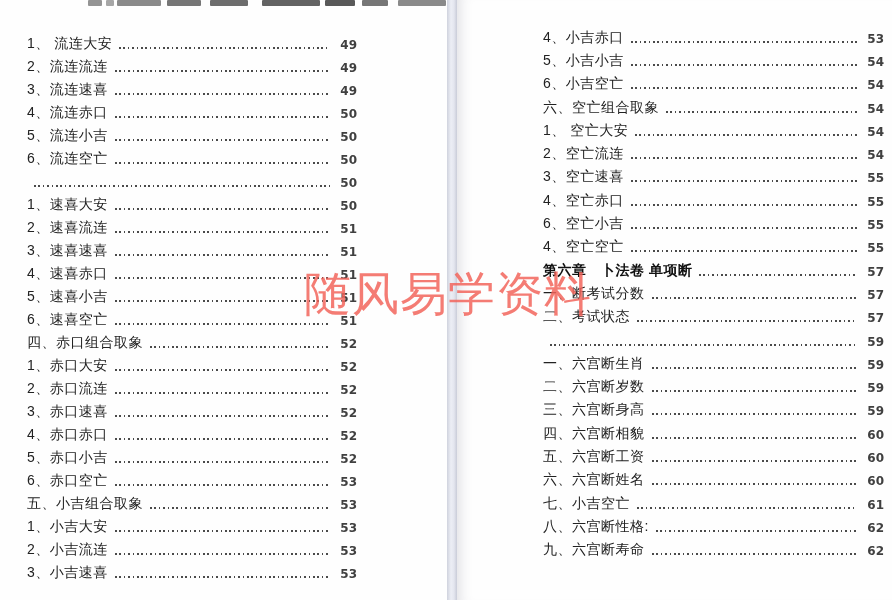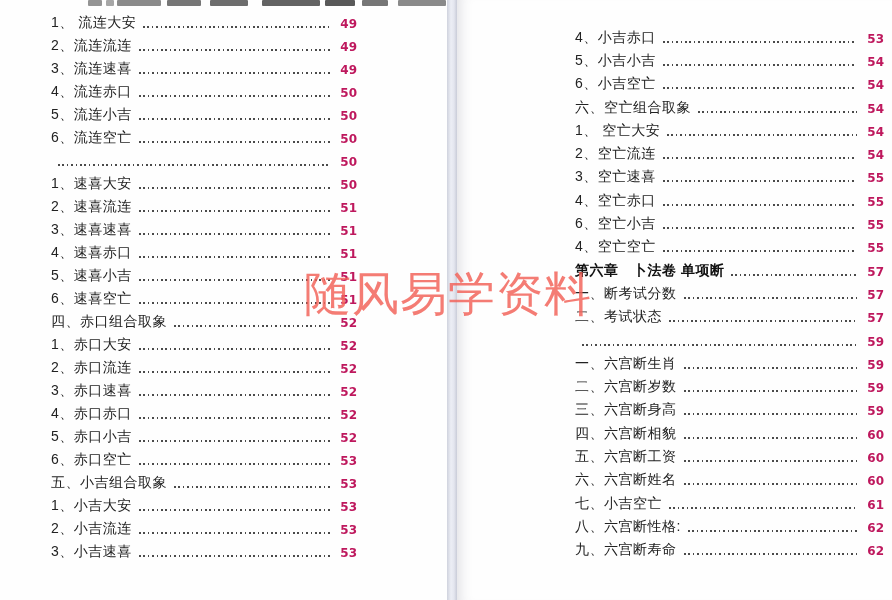--- a/index.html
+++ b/index.html
@@ -31,42 +31,42 @@
   }
   .clipped-line i {
     display: inline-block; height: 6px; margin-top: 0;
     background: #3c3c3c; border-radius: 1px;
   }
   
   .toc {
     position: absolute; left: 0; right: 0;
     display: flex; flex-direction: column;
   }
-  .page.left  .toc { top: 11px; margin-left: 24px; }
+  .page.left  .toc { top: 32px; }
   .page.right .toc { top: 26px; }
   .toc-row {
     display: flex; align-items: center;
     color: #232323;
   }
   .page.left  .toc-row { height: 23px;   padding-left: 27px; padding-right: 90px; }
-  .page.right .toc-row { height: 23.3px; padding-left: 118px; padding-right: 8px; }
+  .page.right .toc-row { height: 23.3px; padding-left: 86px; padding-right: 8px; }
   .toc-row .label {
     white-space: pre; font-size: 14px; font-weight: 500;
     letter-spacing: 0.5px; color: #222;
   }
   .toc-row.indent .label { padding-left: 11px; }
   .toc-row.bold .label { font-weight: 800; color: #111; }
   .toc-row .dots {
     flex: 1; height: 2px; position: relative; top: 4px;
     margin: 0 5px 0 7px;
     background-image: repeating-linear-gradient(to right, #4a4a4a 0 1.6px, transparent 1.6px 4.4px);
   }
   .toc-row .pagenum {
     font-family: "DejaVu Sans", sans-serif;
-    font-size: 12px; font-weight: 700; color: #be185d;
+    font-size: 12px; font-weight: 700; color: #404040;
     min-width: 22px; text-align: right; position: relative; top: 1px;
   }
   .toc-row.bold .pagenum { font-weight: 800; }
   
   .watermark {
     position: absolute; left: 304px; top: 266px;
     font-size: 47px; line-height: 1.2; font-weight: 400;
     letter-spacing: 1px; white-space: nowrap;
     color: rgba(242, 99, 89, 0.84);
     z-index: 10; pointer-events: none;

